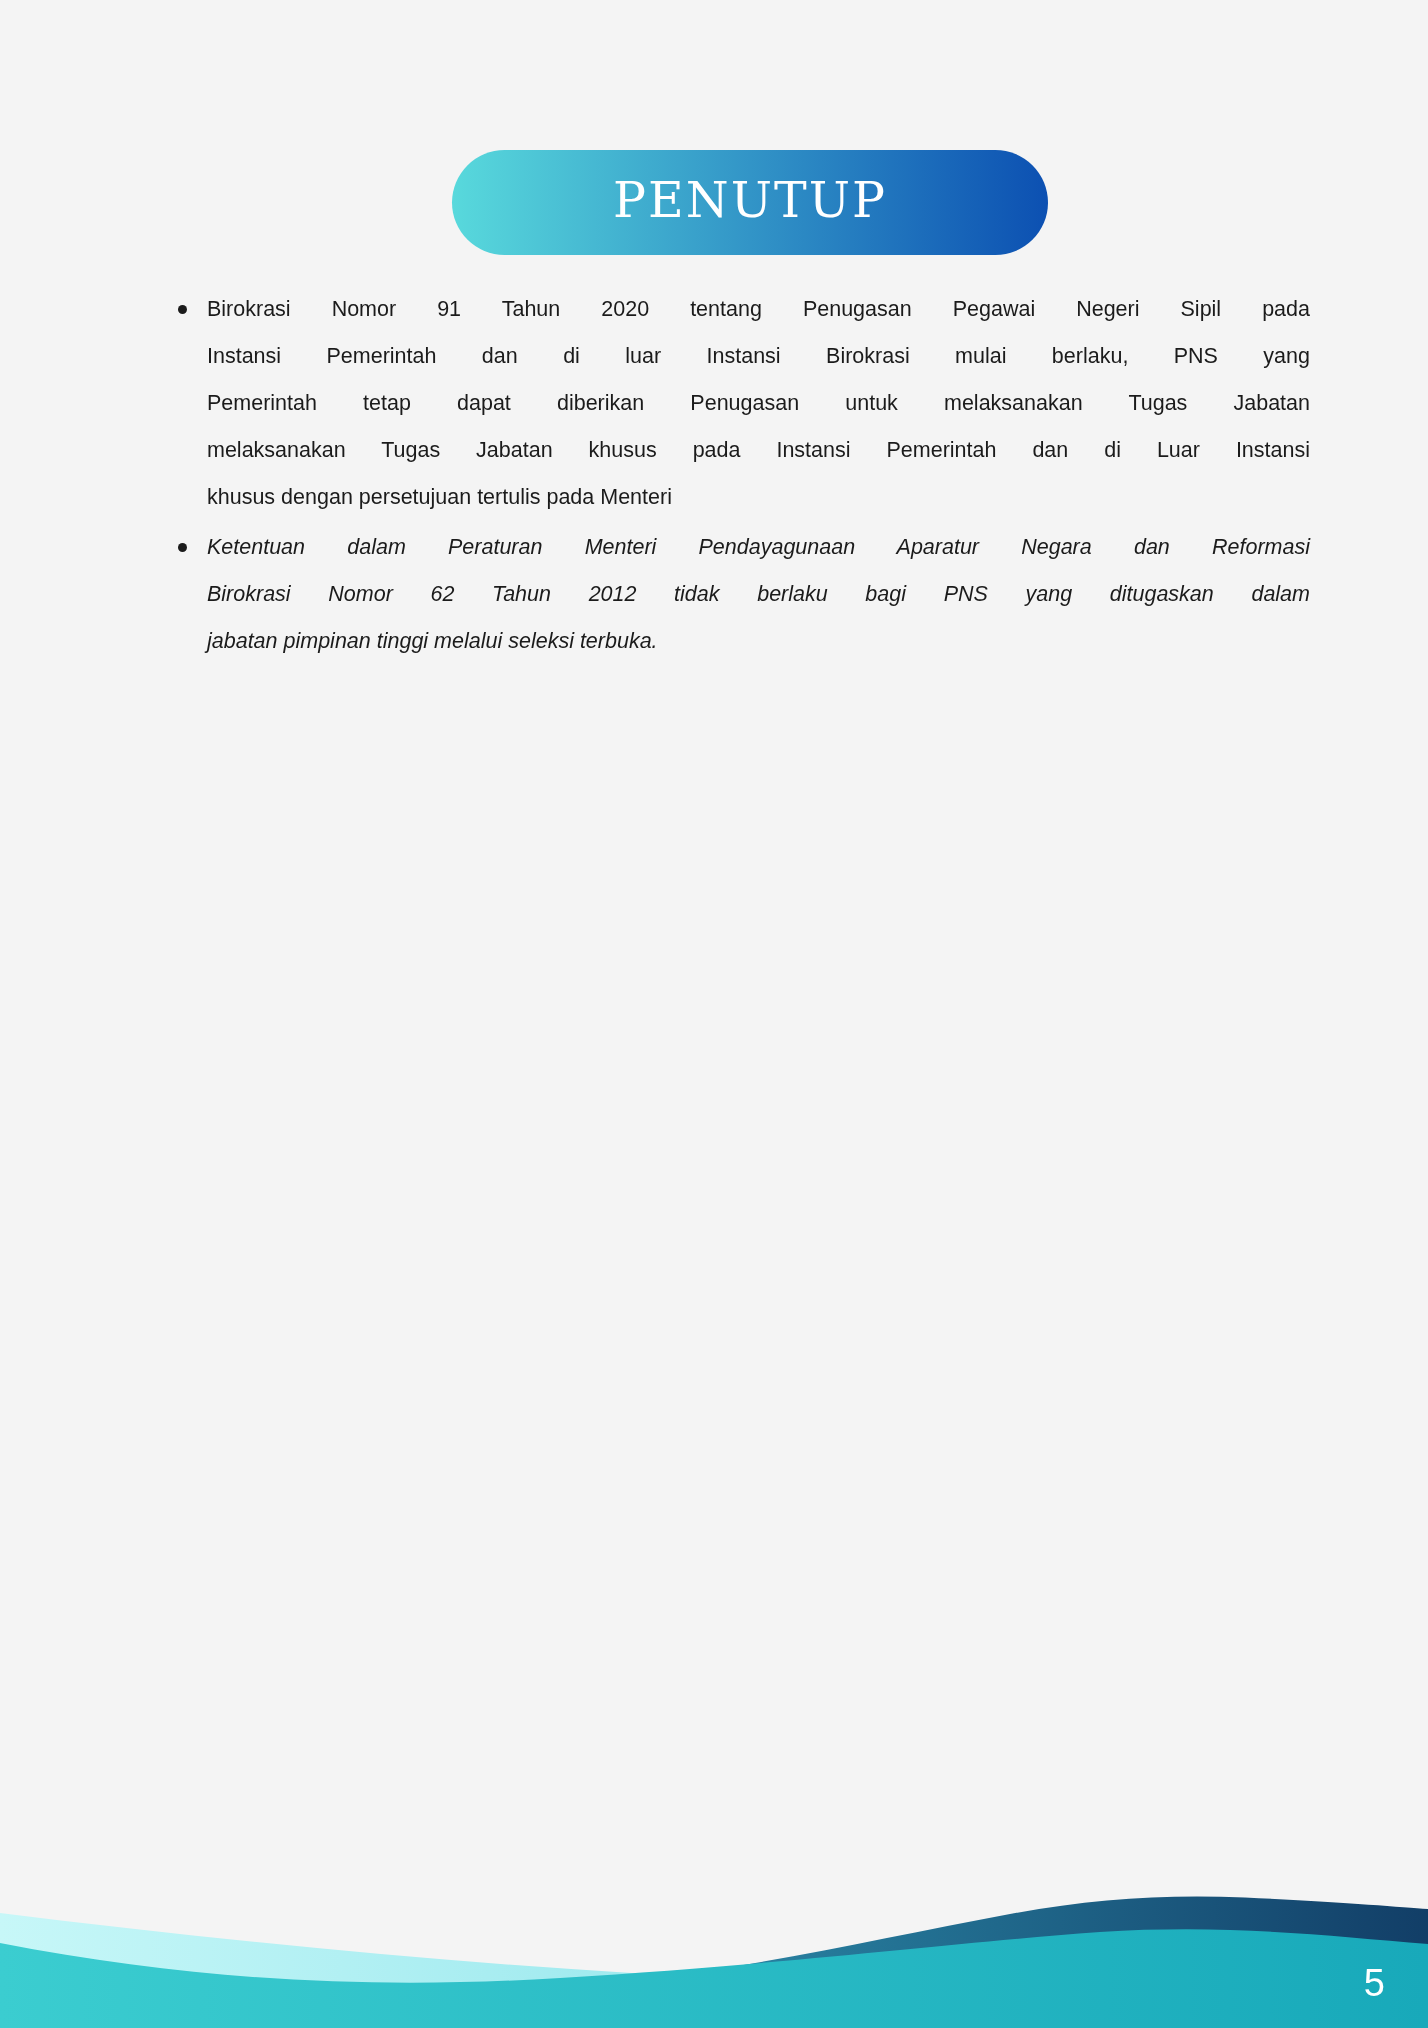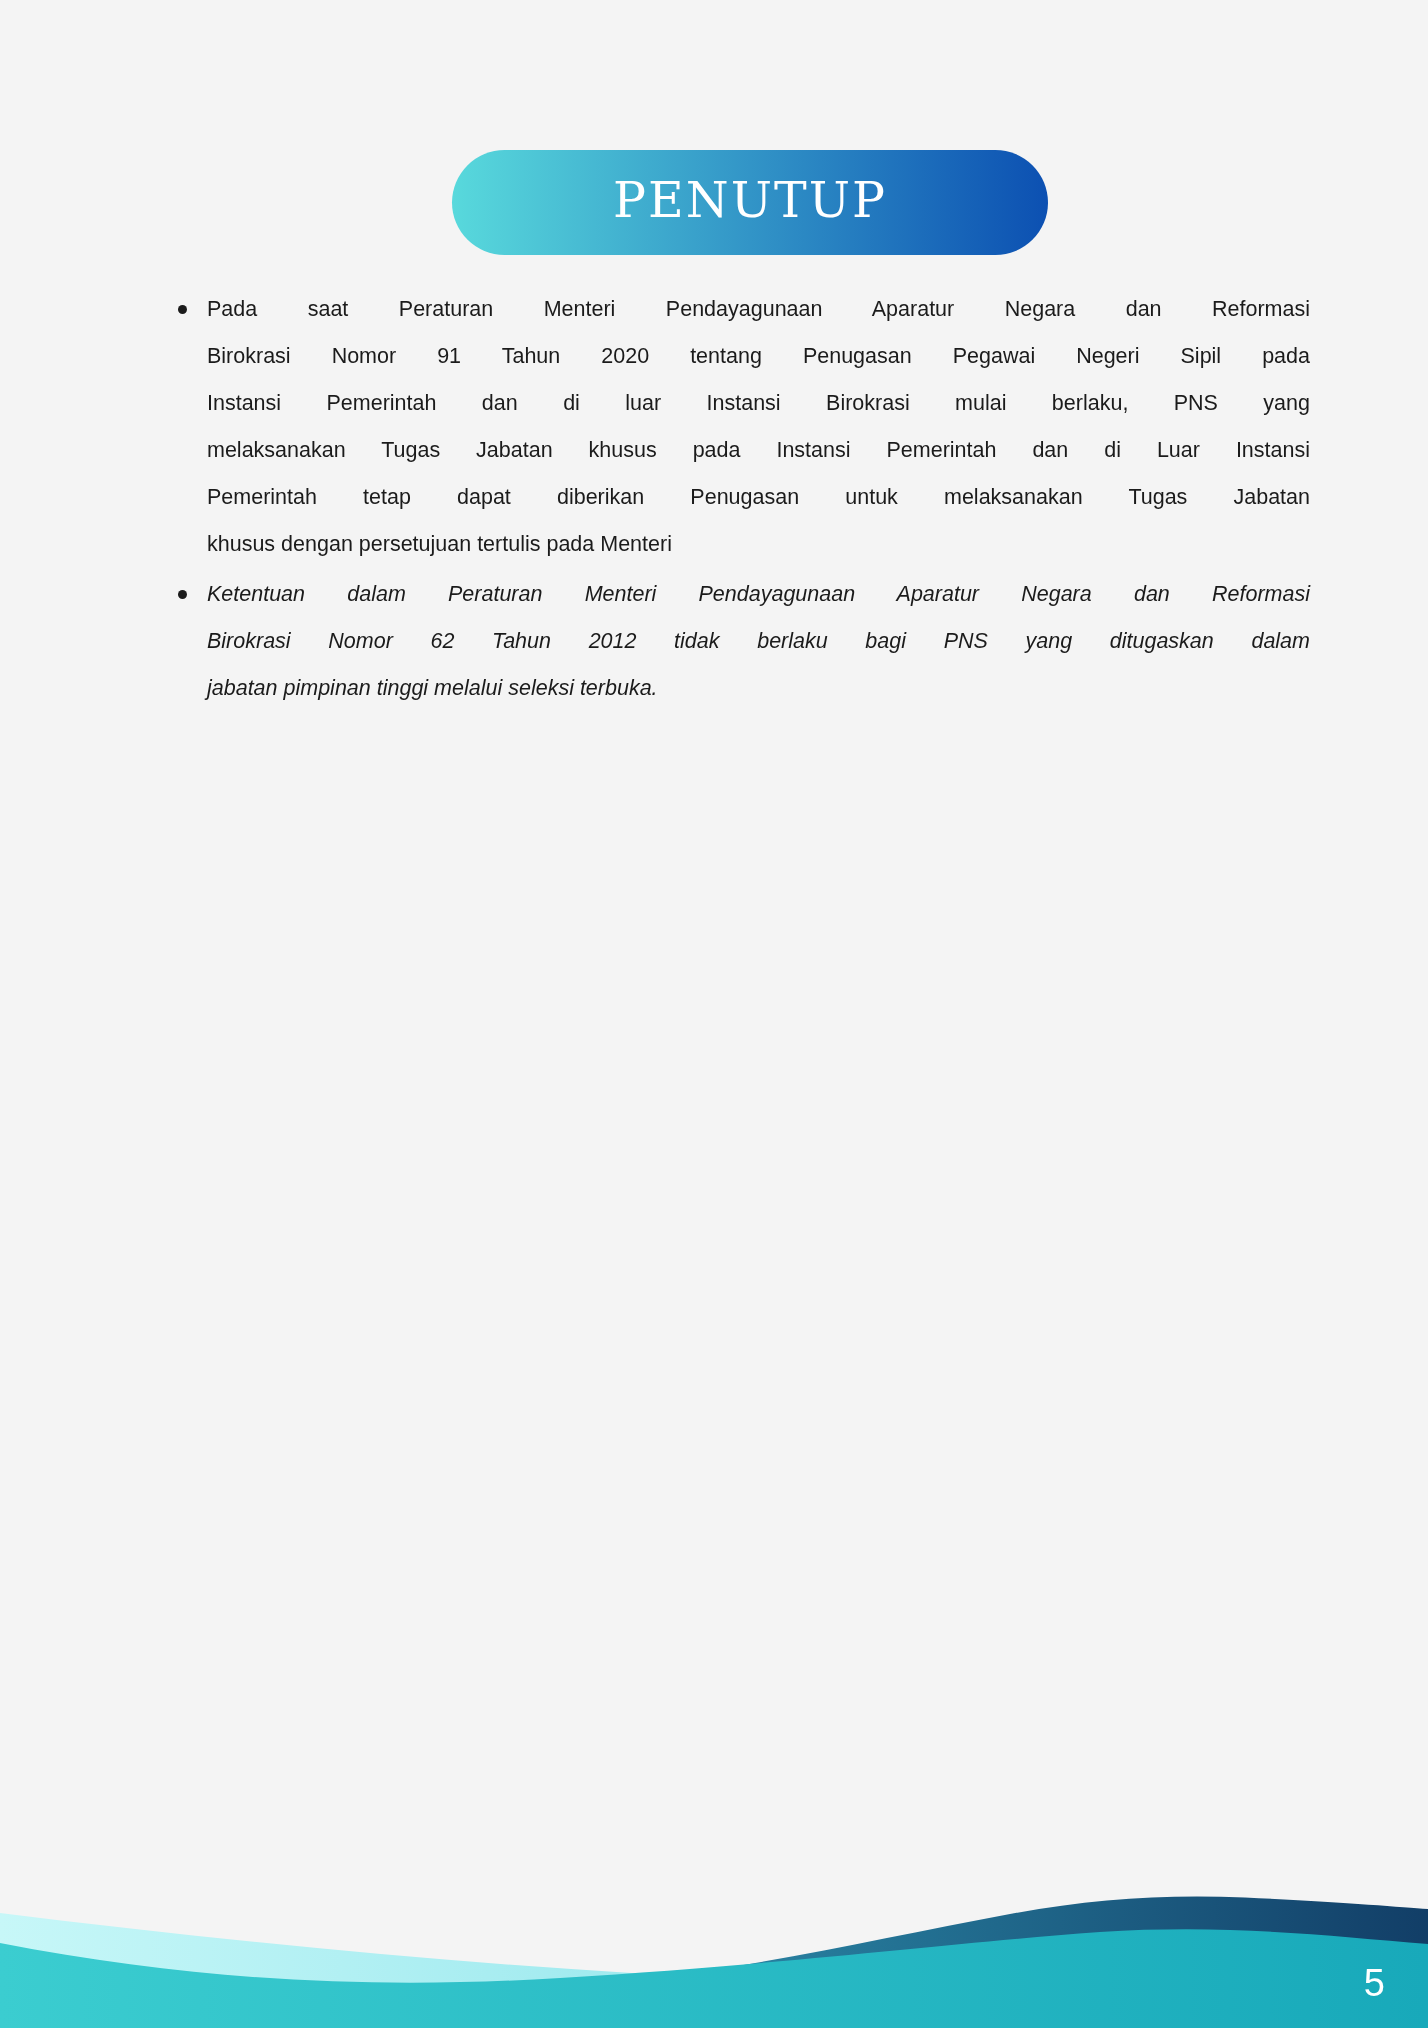--- a/index.html
+++ b/index.html
@@ -93,25 +93,24 @@
 <div class="page">
 
   <div class="title-pill">
     <span class="title-text">PENUTUP</span>
   </div>
 
   <div class="content">
     <div class="bullet-item">
       <span class="dot"></span>
       <div class="lines">
-          <div class="text-line">Pada saat Peraturan Menteri Pendayagunaan Aparatur Negara dan Reformasi</div>
           <div class="text-line">Birokrasi Nomor 91 Tahun 2020 tentang Penugasan Pegawai Negeri Sipil pada</div>
           <div class="text-line">Instansi Pemerintah dan di luar Instansi Birokrasi mulai berlaku, PNS yang</div>
+          <div class="text-line">Pemerintah tetap dapat diberikan Penugasan untuk melaksanakan Tugas Jabatan</div>
           <div class="text-line">melaksanakan Tugas Jabatan khusus pada Instansi Pemerintah dan di Luar Instansi</div>
-          <div class="text-line">Pemerintah tetap dapat diberikan Penugasan untuk melaksanakan Tugas Jabatan</div>
           <div class="text-line last">khusus dengan persetujuan tertulis pada Menteri</div>
         </div>
     </div>
     <div class="bullet-item">
       <span class="dot"></span>
       <div class="lines">
           <div class="text-line">Ketentuan dalam Peraturan Menteri Pendayagunaan Aparatur Negara dan Reformasi</div>
           <div class="text-line">Birokrasi Nomor 62 Tahun 2012 tidak berlaku bagi PNS yang ditugaskan dalam</div>
           <div class="text-line last">jabatan pimpinan tinggi melalui seleksi terbuka.</div>
         </div>

